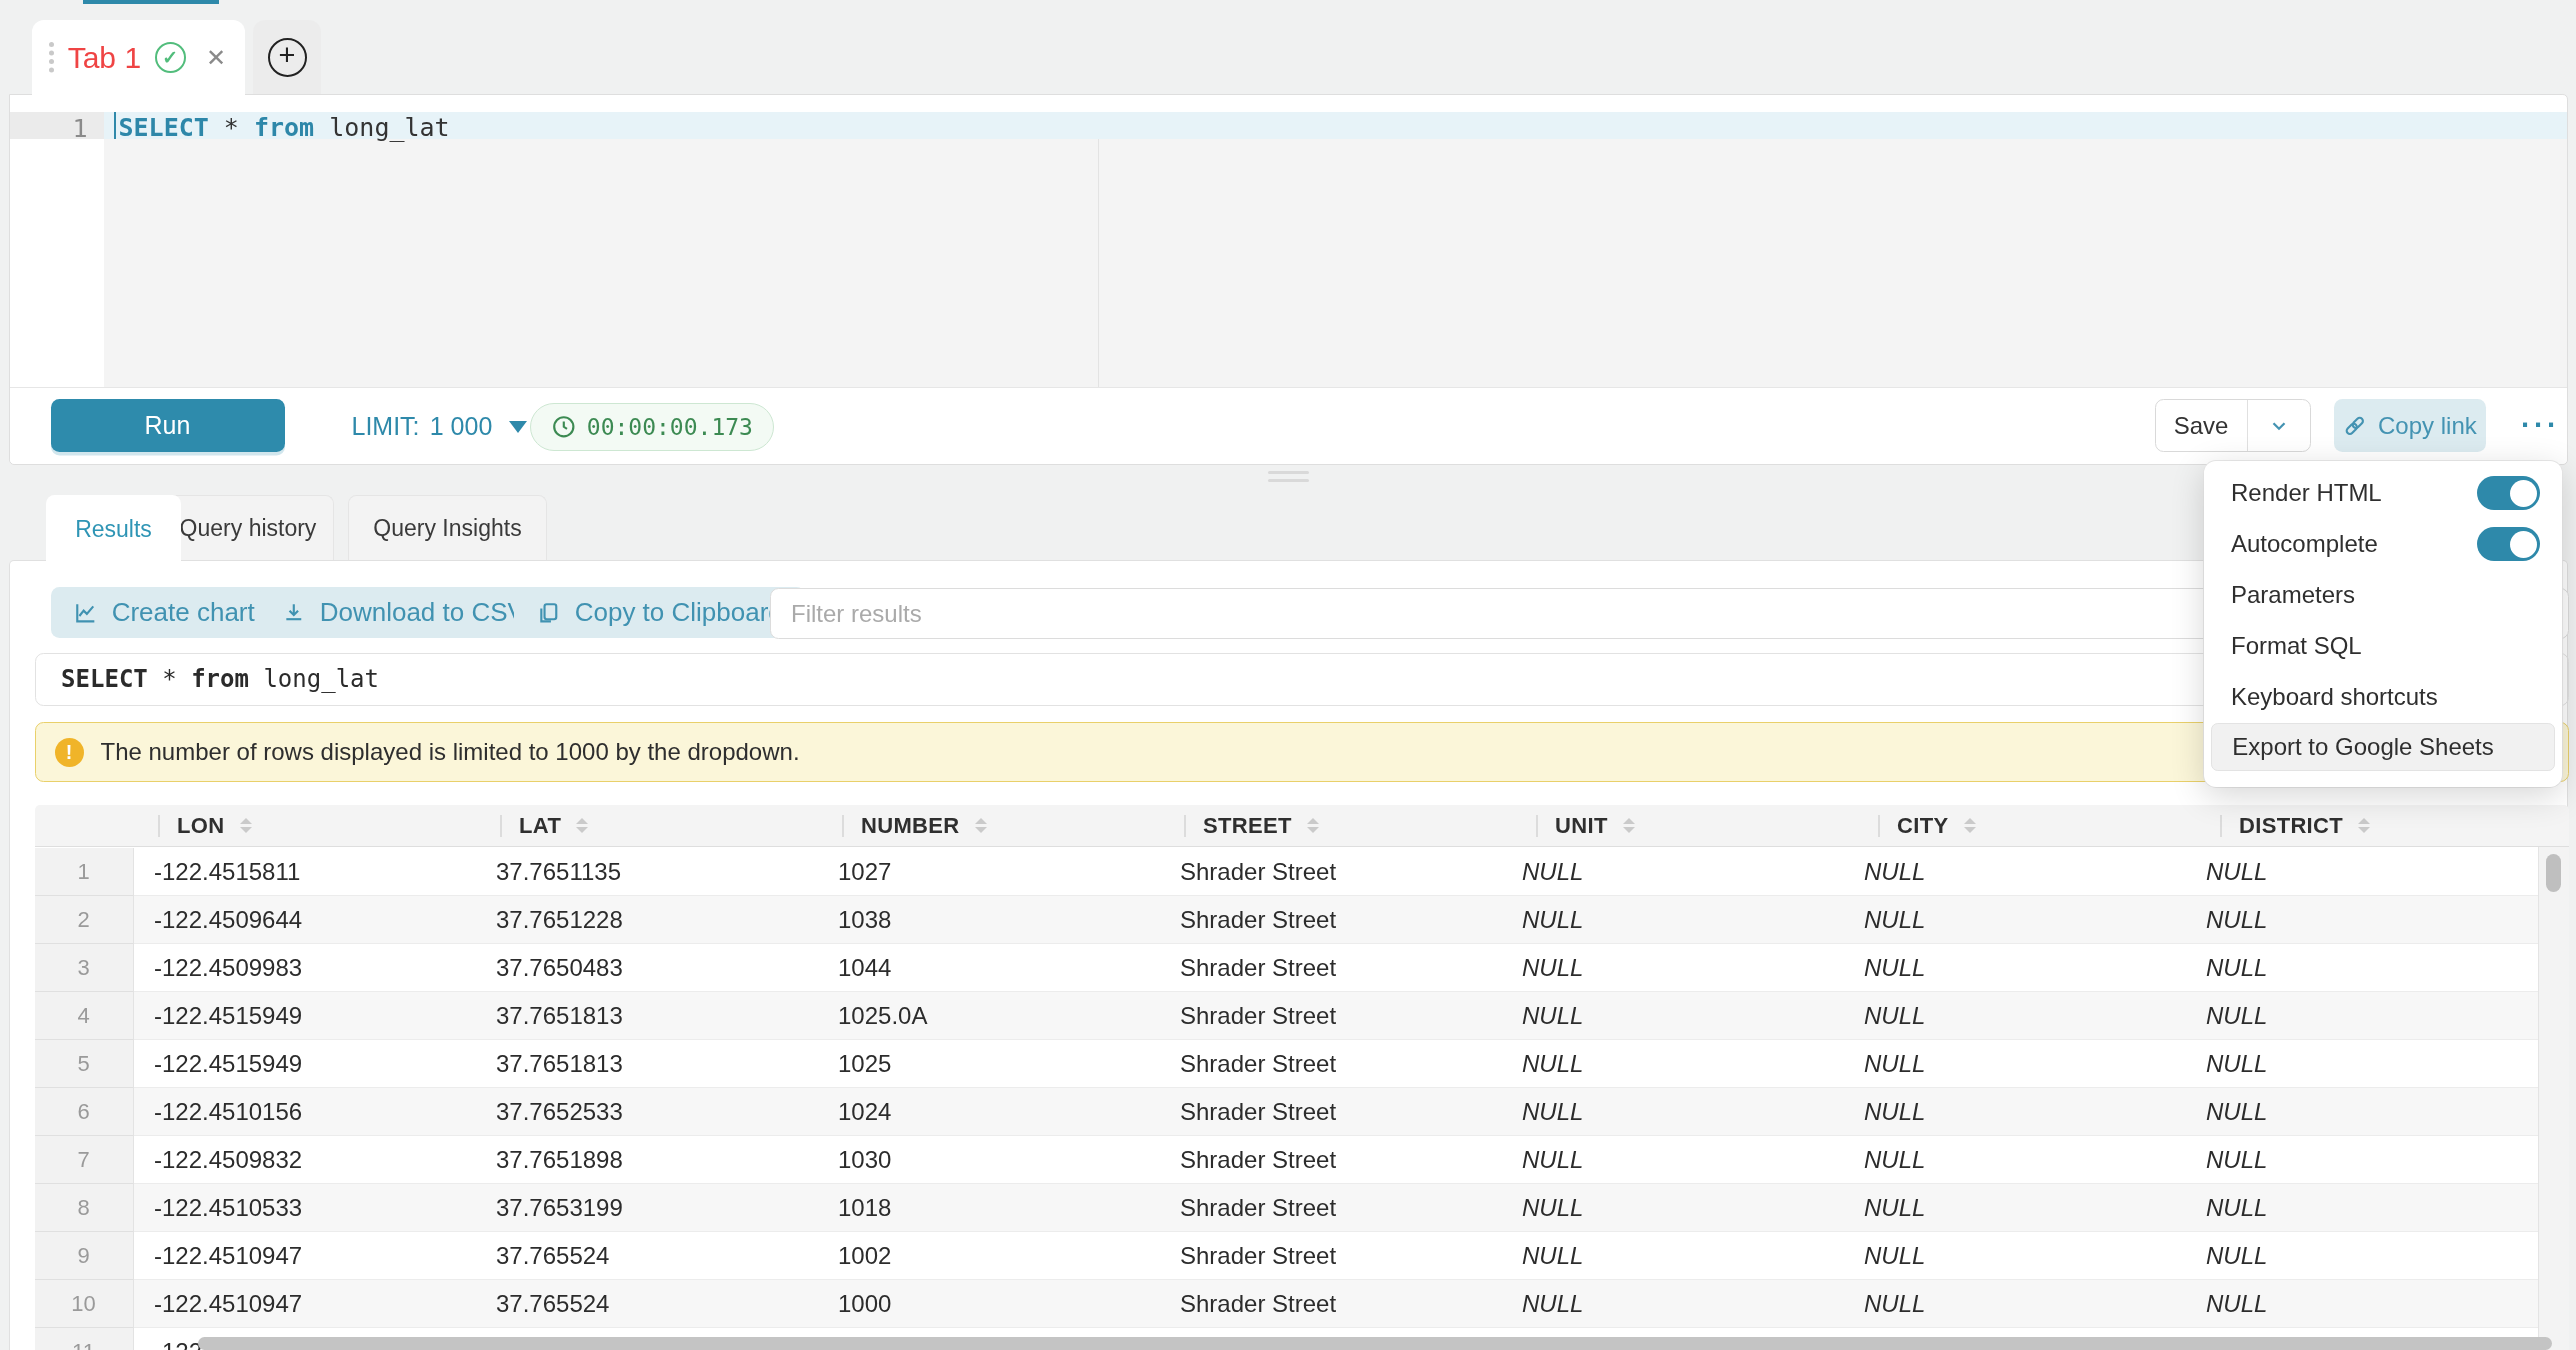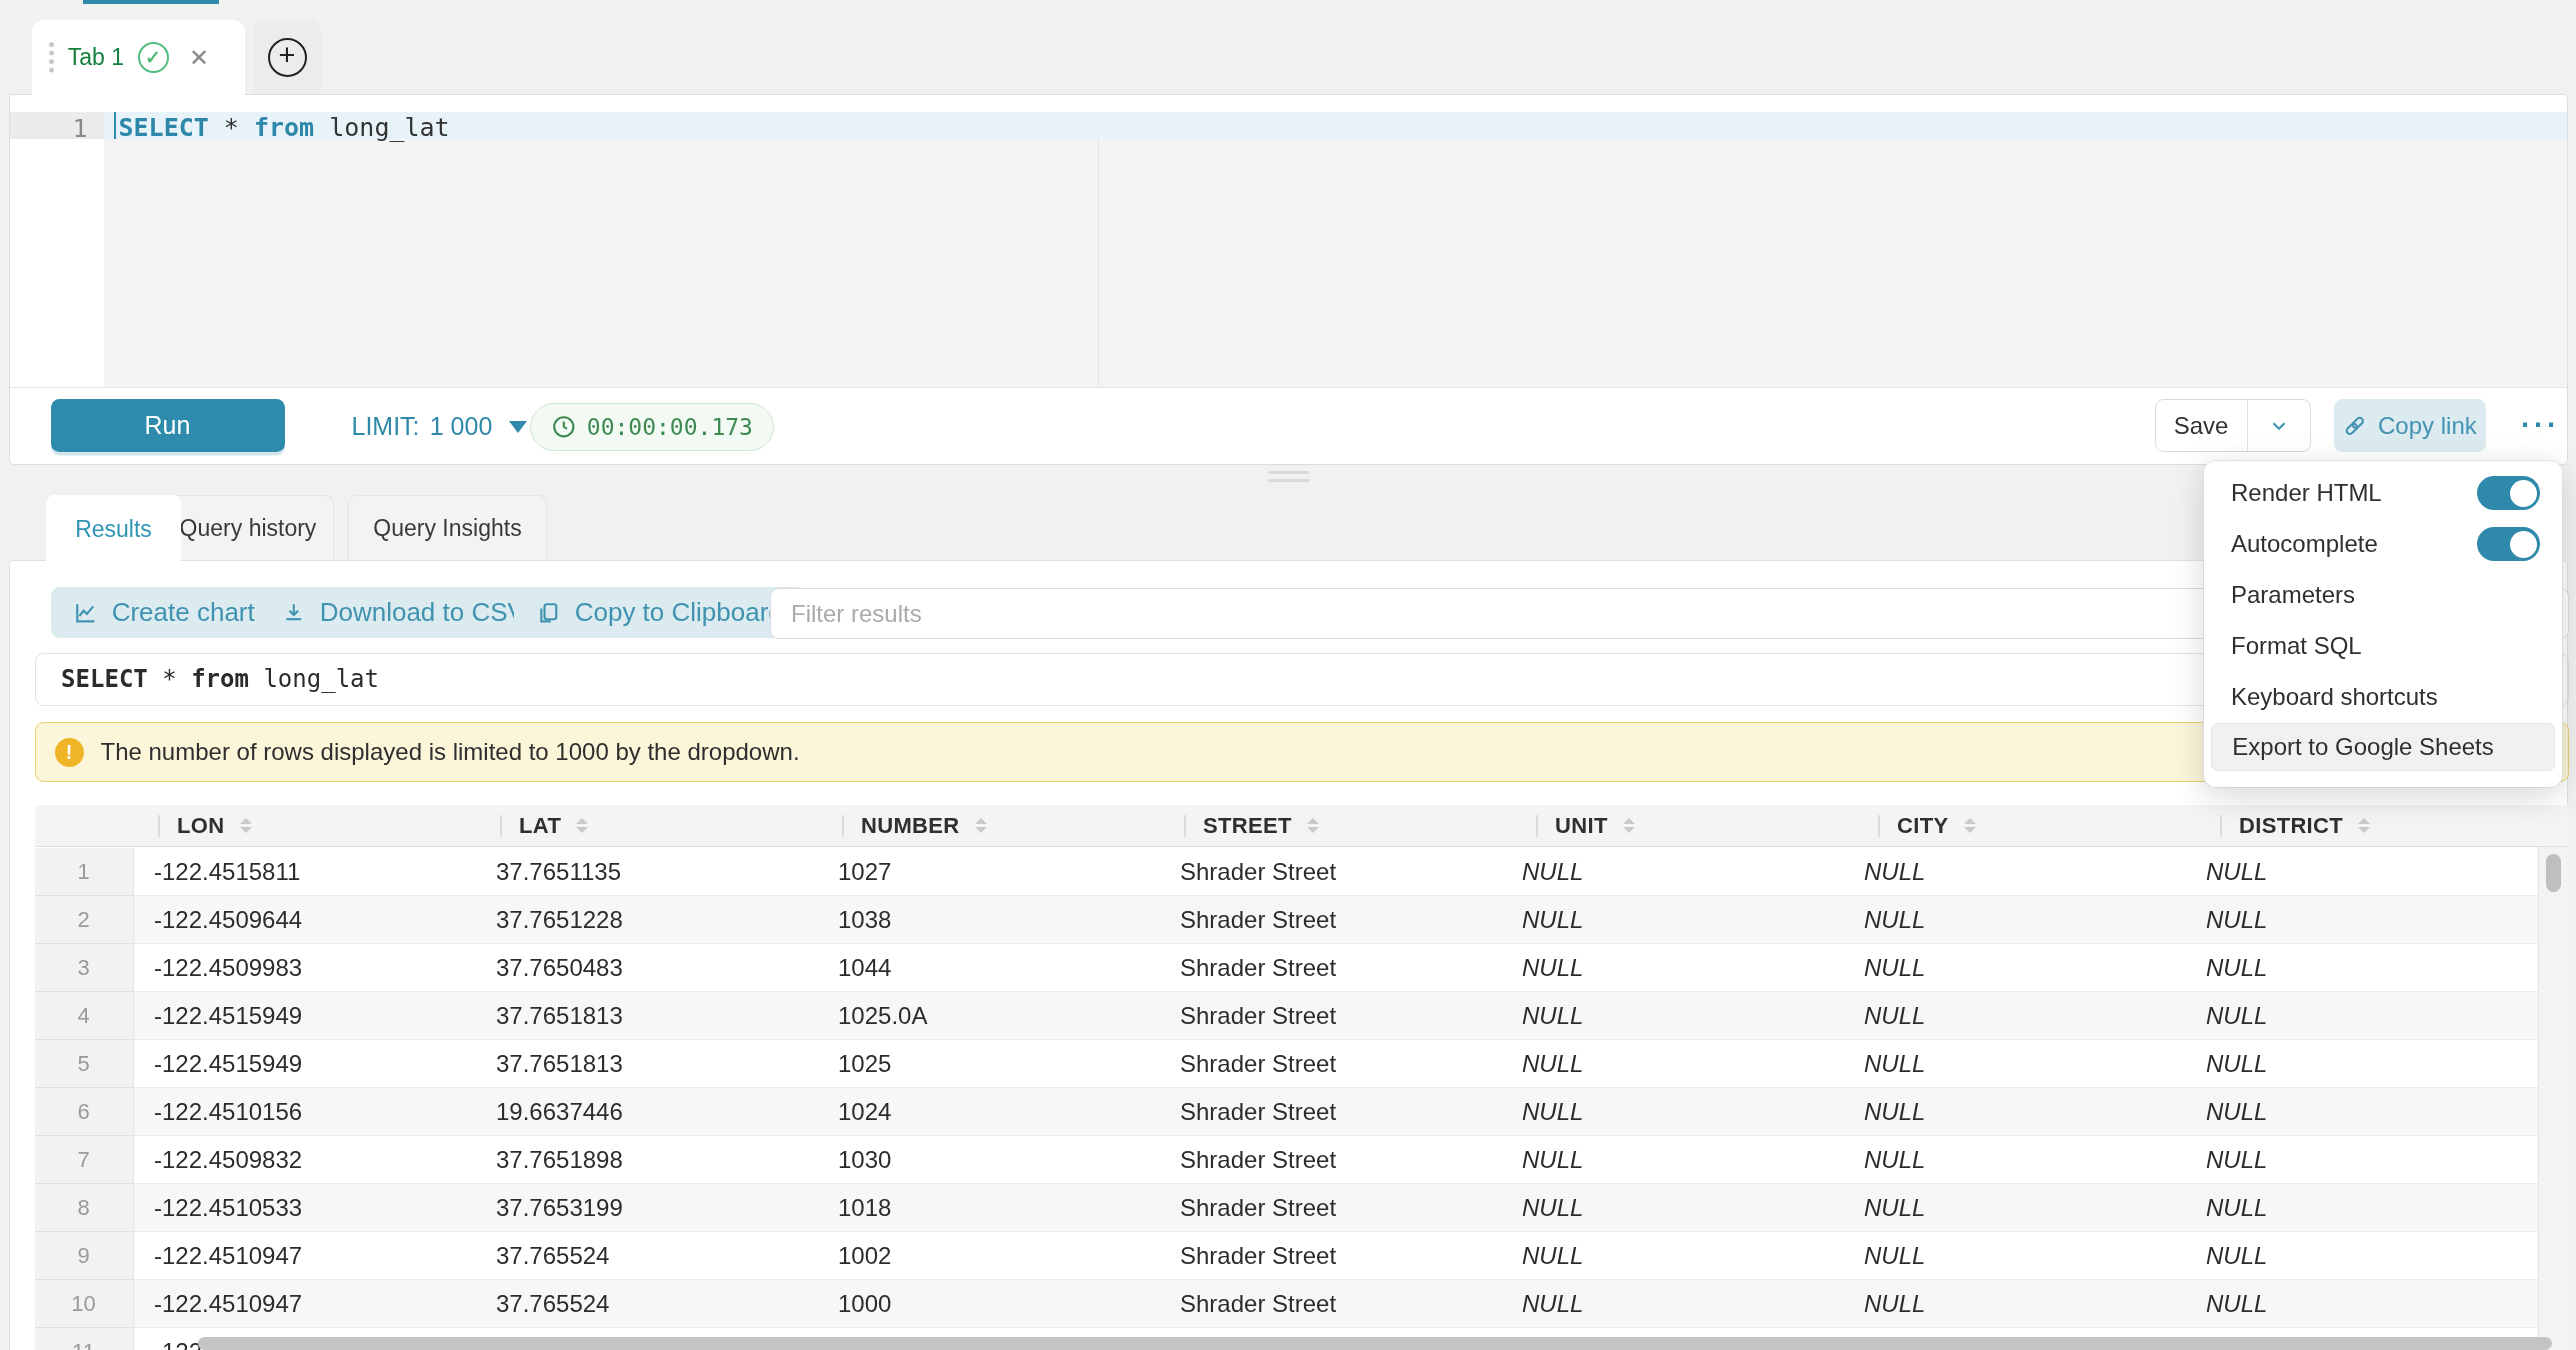--- a/index.html
+++ b/index.html
@@ -8,21 +8,21 @@
   #app { position:relative; width:2576px; height:1350px; overflow:hidden; background:#f0f1f1; }
 
   
   #tabstrip { position:absolute; left:0; top:0; width:2576px; height:94px; background:#f0f1f1; }
   #top-accent { position:absolute; left:83px; top:0; width:136px; height:4.3px; background:#2e89aa; }
   .qtab { position:absolute; top:19.6px; height:76px; border-radius:12px 12px 0 0; display:flex; align-items:center; }
   #tab1 { left:32px; width:213px; background:#ffffff; z-index:6; padding:0 15.3px 0 17px; gap:13.6px; }
   #addtab { left:253px; width:68px; background:#ececec; justify-content:center; }
   .dragdots { width:5.1px; height:5.1px; border-radius:50%; background:#c9c9c9;
     box-shadow:0 8.5px 0 #c9c9c9, 0 17px 0 #c9c9c9, 0 25.6px 0 #c9c9c9; margin-top:-25.6px; }
-  .tab-label { color:#15803d; font-size:23px; }
+  .tab-label { color:#ef4444; font-size:30px; }
   .check-circle { width:31px; height:31px; border:2.6px solid #52bd7c; border-radius:50%; display:flex; align-items:center; justify-content:center; color:#52bd7c; font-size:19px; font-weight:bold; }
   .x-icon { color:#8a8a8a; font-size:24px; margin-left:6.8px; }
   .plus-circle { width:39px; height:39px; border:2.6px solid #222; border-radius:50%; display:flex; align-items:center; justify-content:center; color:#222; font-size:29px; line-height:1; padding-bottom:3.4px; }
 
   
   #editor-card { position:absolute; left:8.5px; top:94px; width:2559px; height:371px; background:#fff; border:0.9px solid #dedede; border-radius:0 5.1px 5.1px 5.1px; }
   #editor { position:absolute; left:0; top:0; right:0; height:294px; overflow:hidden; }
   #gutter-line1 { position:absolute; left:0; top:17px; width:94px; height:27px; background:#ebebeb; }
   #codeline1 { position:absolute; left:94px; top:17px; right:0; height:27px; background:#e7f3f8; }
   #editor-rest { position:absolute; left:94px; top:44px; right:0; bottom:0; background:#f4f4f4; }
@@ -323,21 +323,21 @@
           <div class="cell" style="width: 342px;">1025</div>
           <div class="cell" style="width: 342px;">Shrader Street</div>
           <div class="cell nullv" style="width: 342px;">NULL</div>
           <div class="cell nullv" style="width: 342px;">NULL</div>
           <div class="cell nullv" style="width: 342px;">NULL</div>
           <div class="cell" style="width: 51px;"></div>
         </div>
         <div class="trow">
           <div class="cell rownum" style="width: 99px;">6</div>
           <div class="cell" style="width: 342px;">-122.4510156</div>
-          <div class="cell" style="width: 342px;">19.6637446</div>
+          <div class="cell" style="width: 342px;">37.7652533</div>
           <div class="cell" style="width: 342px;">1024</div>
           <div class="cell" style="width: 342px;">Shrader Street</div>
           <div class="cell nullv" style="width: 342px;">NULL</div>
           <div class="cell nullv" style="width: 342px;">NULL</div>
           <div class="cell nullv" style="width: 342px;">NULL</div>
           <div class="cell" style="width: 51px;"></div>
         </div>
         <div class="trow">
           <div class="cell rownum" style="width: 99px;">7</div>
           <div class="cell" style="width: 342px;">-122.4509832</div>

